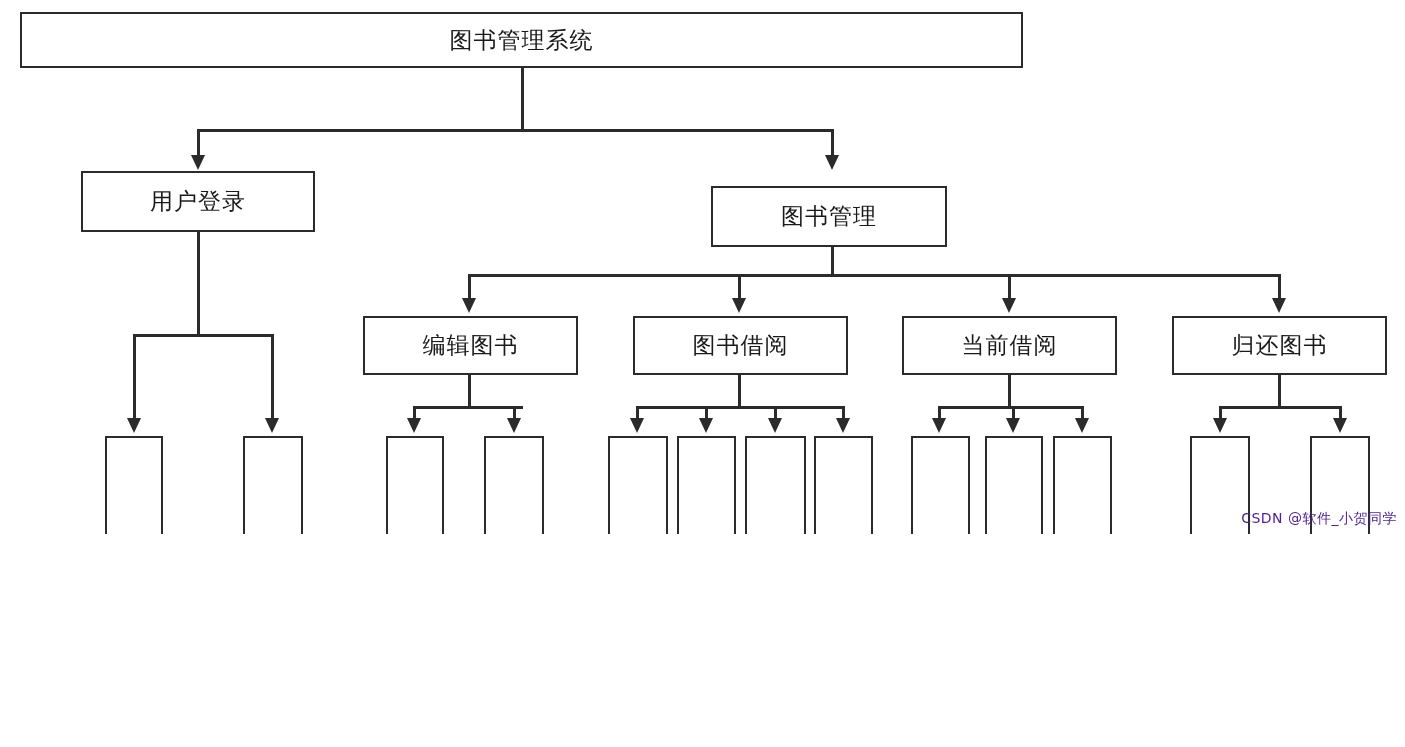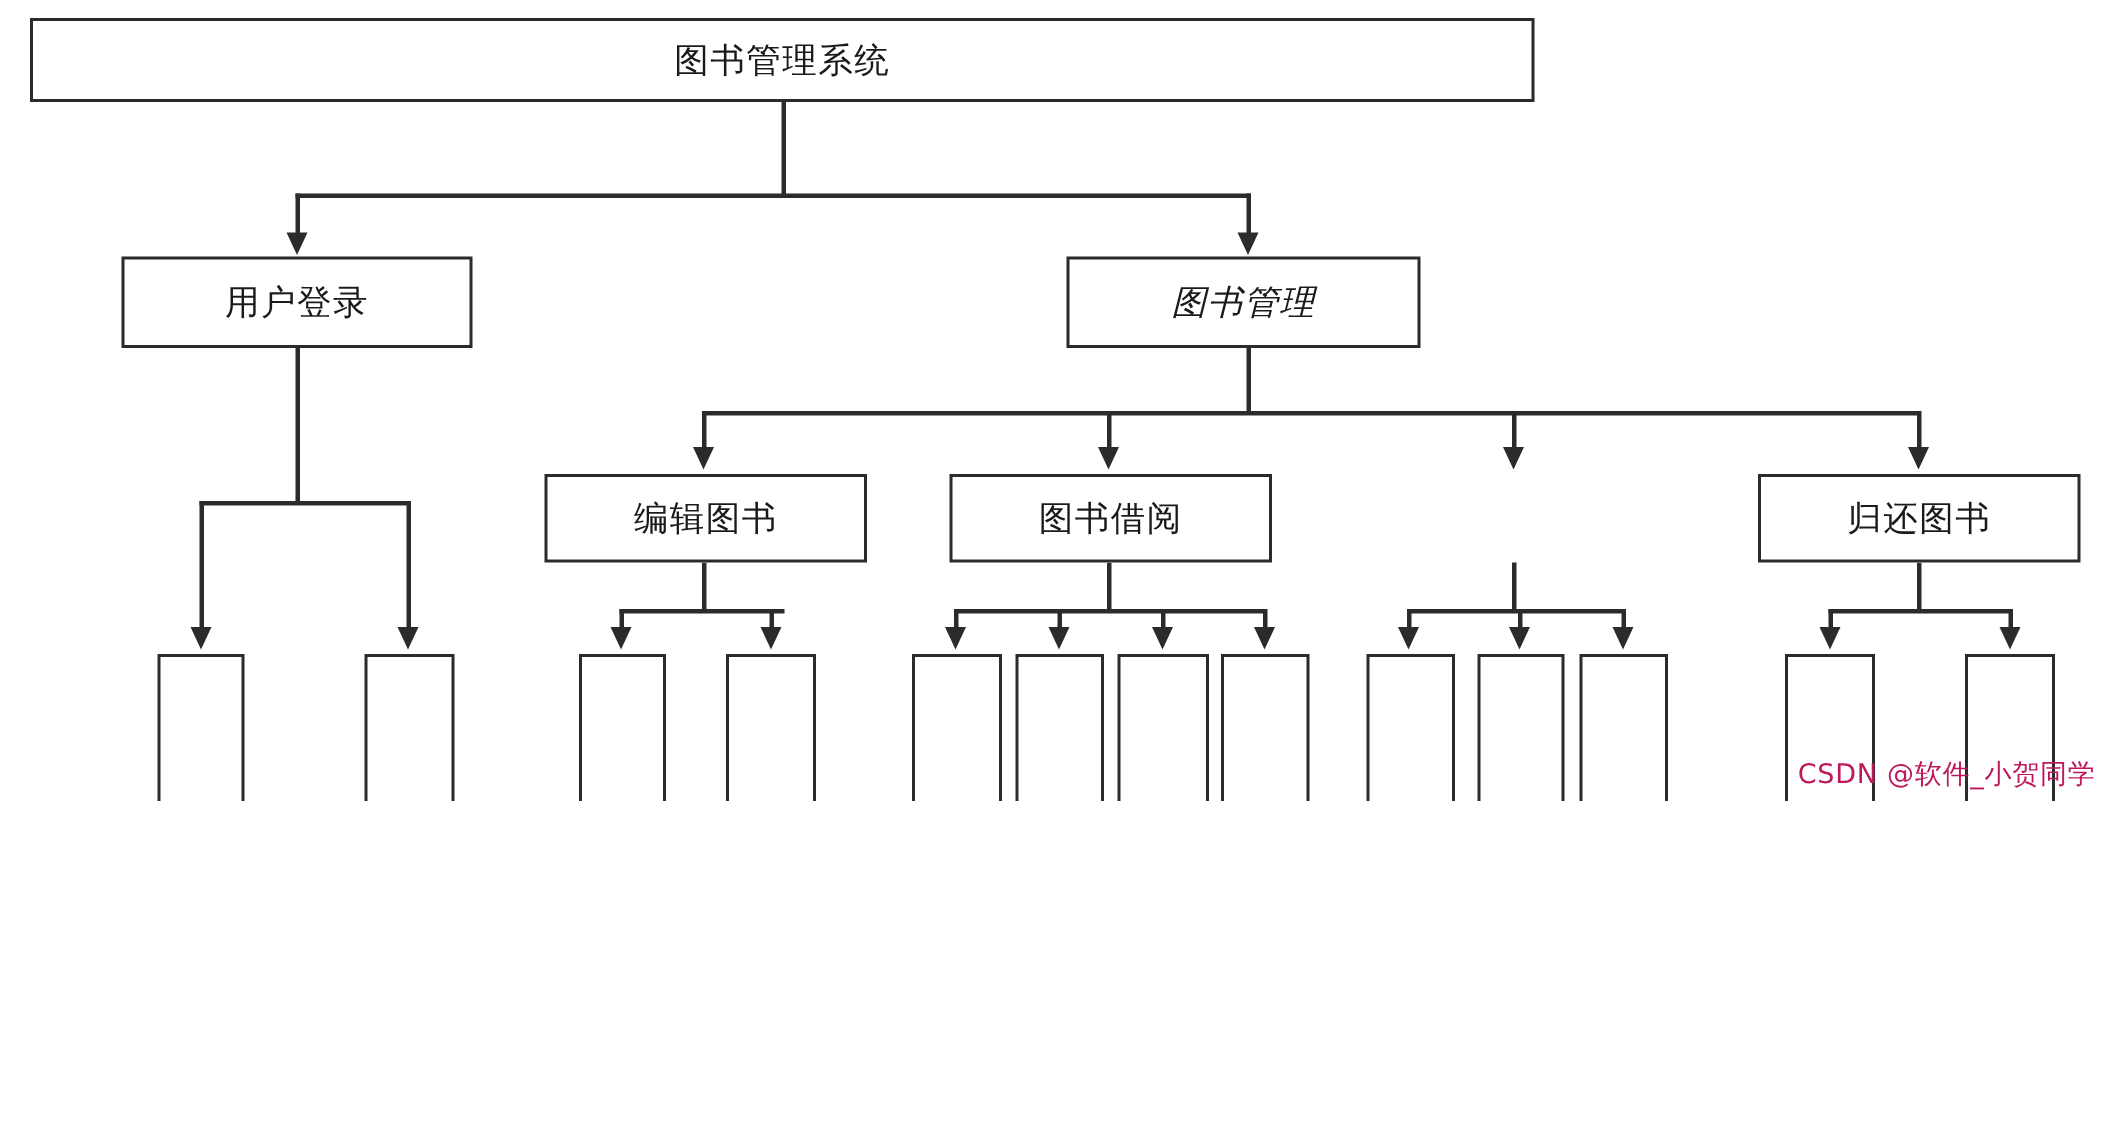--- a/index.html
+++ b/index.html
@@ -55,22 +55,22 @@
     width: 0;
     height: 0;
     border-left: 7px solid transparent;
     border-right: 7px solid transparent;
     border-top: 15px solid #2b2b2b;
   }
   #watermark {
     position: absolute;
     right: 8px;
     bottom: 6px;
-    font-size: 18px;
-    color: #be185d;
+    font-size: 14px;
+    color: #4c1d95;
     white-space: nowrap;
     letter-spacing: 0.5px;
   }
 </style>
 </head>
 <body>
 
 <div id="canvas">
 
   <div class="wire vline" style="left:521px; top:68px; height:62px;"></div>
@@ -136,32 +136,35 @@
   <div class="arrow" style="left:1333px; top:418px;"></div>
 
   <div class="node h" style="left:20px; top:12px; width:1003px; height:56px;">
     <span class="htext">图书管理系统</span>
   </div>
 
   <div class="node h" style="left:81px; top:171px; width:234px; height:61px;">
     <span class="htext">用户登录</span>
   </div>
 
-  <div class="node h" style="left:711px; top:171px; width:236px; height:61px;font-style:italic;">
+  <div class="node h" style="left:711px; top:186px; width:236px; height:61px;">
     <span class="htext">图书管理</span>
   </div>
 
   <div class="node h" style="left:363px; top:316px; width:215px; height:59px;">
     <span class="htext">编辑图书</span>
   </div>
 
   <div class="node h" style="left:633px; top:316px; width:215px; height:59px;">
     <span class="htext">图书借阅</span>
   </div>
 
+  <div class="node h" style="left:902px; top:316px; width:215px; height:59px;">
+    <span class="htext">当前借阅</span>
+  </div>
 
   <div class="node h" style="left:1172px; top:316px; width:215px; height:59px;">
     <span class="htext">归还图书</span>
   </div>
 
   <div class="node v" style="left:105px; top:436px; width:58px; height:297px;">
     <span class="vtext">用户登录</span>
   </div>
 
   <div class="node v" style="left:243px; top:436px; width:60px; height:297px;">

